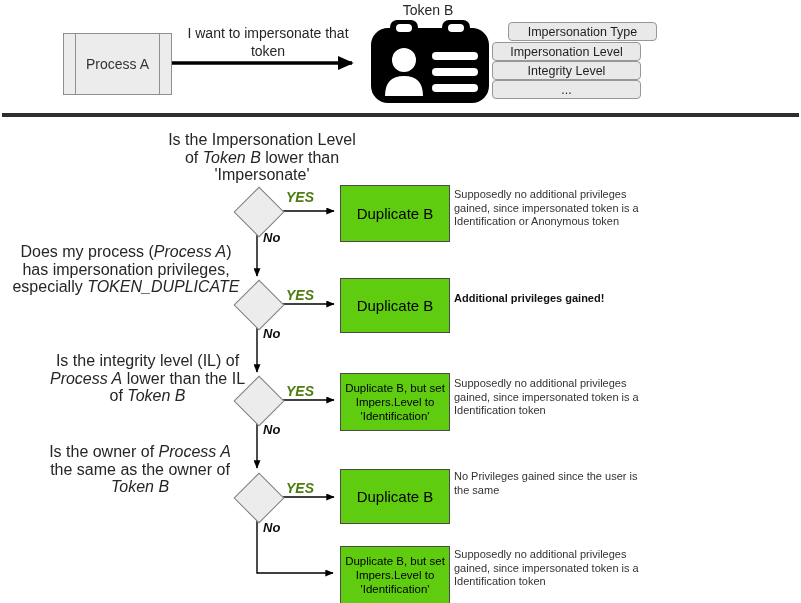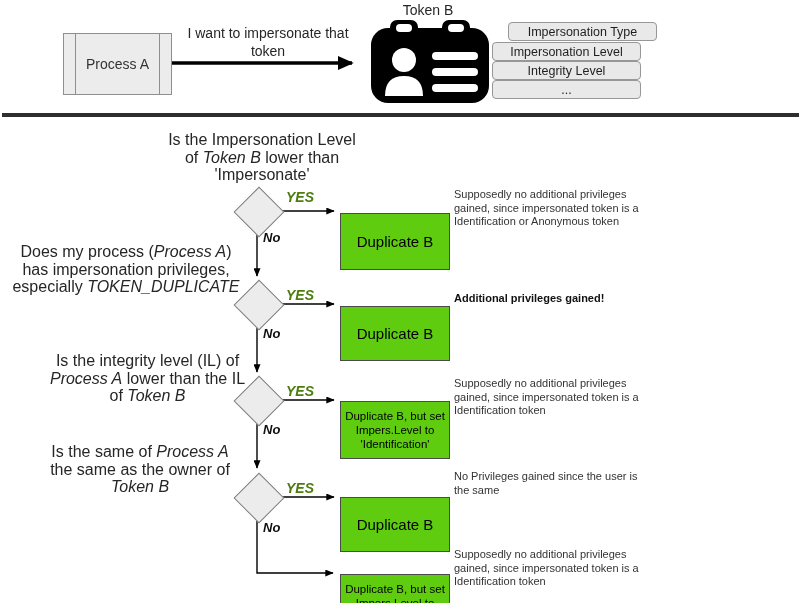--- a/index.html
+++ b/index.html
@@ -19,21 +19,21 @@
   .divider{background:var(--divider,#2E2E2E);}
 
   
   .q{font-size:16px;line-height:17.5px;text-align:center;color:#262626;}
   .diamond{width:34px;height:34px;transform:rotate(45deg);
     background:var(--shape-fill,#ECECEC);border:1px solid var(--shape-border,#7D7D7D);}
   .yes{font-size:14px;font-weight:bold;font-style:italic;color:#4d7c0f;}
   .no{font-size:13px;font-weight:bold;font-style:italic;color:#111;}
   .action{background:var(--action-green,#5FCC0F);border:1px solid #4A4A4A;
     display:flex;flex-direction:column;align-items:center;justify-content:center;
-    text-align:left;color:#000;margin-top:28px;}
+    text-align:left;color:#000;}
   .action.single{font-size:15px;}
   .action.multi{font-size:11.5px;line-height:14px;}
   .note{font-size:11px;line-height:13.5px;color:#333;}
   .note.bold{font-weight:bold;color:#111;}
   svg.wires{pointer-events:none;}
 </style>
 </head>
 <body>
 
 <div class="stage">
@@ -136,21 +136,21 @@
       <div>Impers.Level to</div>
       <div>'Identification'</div>
     </div>
   <div class="abs note" style="left:454px;top:377px;width:210px;">
       <div>Supposedly no additional privileges</div>
       <div>gained, since impersonated token is a</div>
       <div>Identification token</div>
     </div>
 
   <div class="abs q" style="left:35px;top:443px;width:210px;">
-      <div><span>Is the same of </span><span class="it">Process A</span></div>
+      <div><span>Is the owner of </span><span class="it">Process A</span></div>
       <div><span>the same as the owner of</span></div>
       <div><span class="it">Token B</span></div>
     </div>
   <div class="abs diamond" style="left:241px;top:480px;"></div>
   <div class="abs yes" style="left:286px;top:480px;">YES</div>
   <div class="abs no" style="left:263px;top:520px;">No</div>
   <div class="abs action single" style="left:340px;top:469px;width:108px;height:53px;">
       <div>Duplicate B</div>
     </div>
   <div class="abs note" style="left:454px;top:470px;width:210px;">

